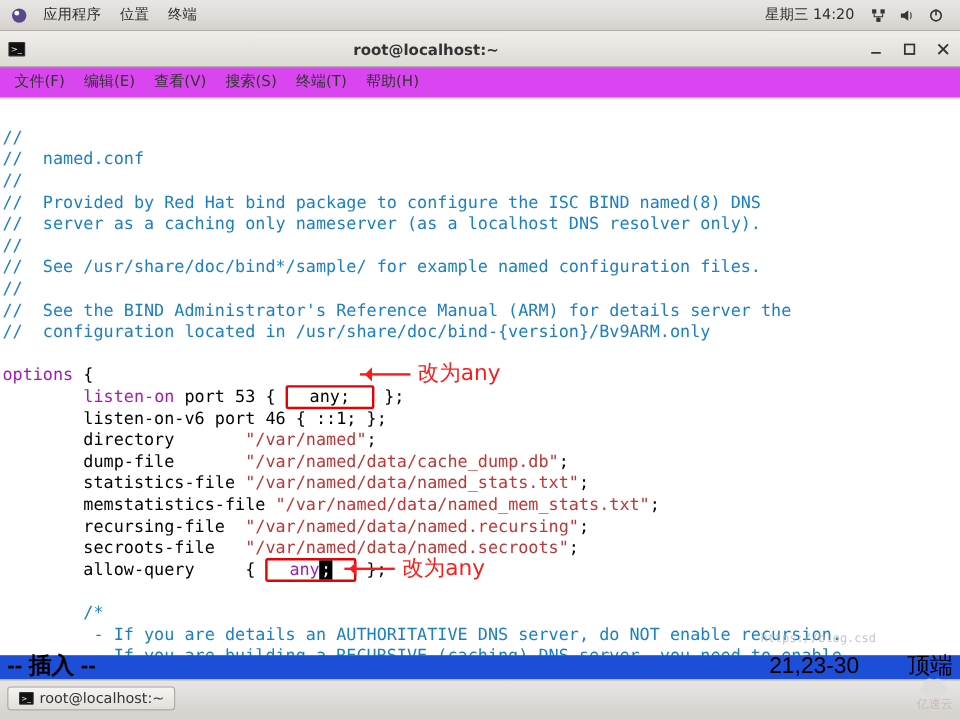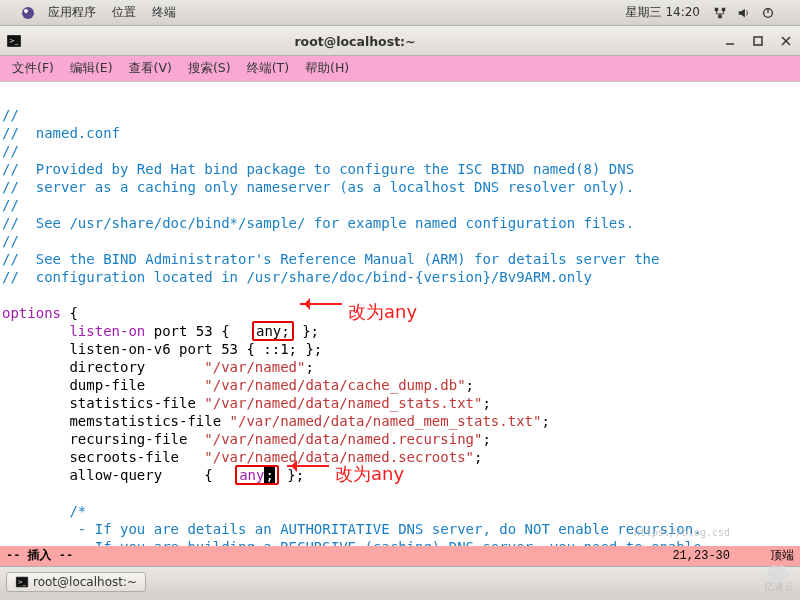--- a/index.html
+++ b/index.html
@@ -10,21 +10,21 @@
     overflow: hidden;
     position: relative;
   }
   
   .panel {
     height: 26px;
     background: linear-gradient(#e8e6e4,#d6d2ce);
     border-bottom: 1px solid #b0aca8;
     display: flex;
     align-items: center;
-    padding: 0 20px;
+    padding: 0 8px;
     font-size: 12px;
     color: #2e2e2e;
   }
   .panel .app-ico {
     width:16px;height:16px;margin-right:4px;
     display:inline-block;
   }
   .panel .spacer { flex: 1; }
   .panel .menu-item { padding: 0 8px; cursor: default; }
   .panel .tray-ico {
@@ -48,21 +48,21 @@
   .win-btns { display:flex;gap:12px; }
   .win-btn {
     width:16px;height:16px;
     display:flex;align-items:center;justify-content:center;
     font-size:11px;color:#444;
   }
 
   
   .menubar {
     height: 26px;
-    background: #f9a8d4;
+    background: #d946ef;
     border-bottom: 1px solid #c8c5c1;
     display:flex;align-items:center;
     padding: 0 4px;
     font-size: 12.5px;
     color:#333;
   }
   .menubar .mitem { padding:0 8px;cursor:default; }
 
   
   .term {
@@ -76,51 +76,50 @@
     overflow:hidden;
     white-space: pre;
     color:#000;
   }
   .c-comment { color:#1a7fc4; }
   .c-key { color:#a21caf; }
   .c-key2 { color:#a21caf; }
   .c-str { color:#c03636; }
   .highlight-red {
     border: 2px solid #e60000;
-    padding: 0 2px;
+    padding: 0 18px;
     border-radius:2px;
-    margin-left:14px;
   }
   .cursor-block {
     background:#000;color:#fff;
     padding:0 1px;
   }
   
   .anno {
     position:absolute;
     color:#ff1a1a;
     font-family:"DejaVu Sans",sans-serif;
     font-size:18px;
-    display:flex;
+    display:flex;align-items:center;
   }
   .arrow {
     width:42px;height:2px;background:#ff1a1a;position:relative;
     margin-right:6px;
   }
   .arrow::before{
     content:"";position:absolute;left:-2px;top:-5px;
     border:6px solid transparent;border-right-color:#ff1a1a;
   }
   
   .statusline {
     position:absolute;left:0;right:0;bottom:0;
     height:20px;
-    background:#fca5a5;
-    font-family:Liberation Mono, monospace;
-    font-size:12px;
+    background:#1d4ed8;
+    font-family:Liberation Sans, sans-serif;
+    font-size:19px;
     display:flex;align-items:center;
     padding:0 6px;
     color:#000;
   }
   .statusline .mode { font-weight:bold; }
   .statusline .sl-sep { flex:1; }
   
   .taskbar {
     height:30px;
     background:linear-gradient(#e8e6e4,#d6d2ce);
@@ -226,21 +225,21 @@
 <span class="c-comment">//  Provided by Red Hat bind package to configure the ISC BIND named(8) DNS</span>
 <span class="c-comment">//  server as a caching only nameserver (as a localhost DNS resolver only).</span>
 <span class="c-comment">//</span>
 <span class="c-comment">//  See /usr/share/doc/bind*/sample/ for example named configuration files.</span>
 <span class="c-comment">//</span>
 <span class="c-comment">//  See the BIND Administrator's Reference Manual (ARM) for details server the</span>
 <span class="c-comment">//  configuration located in /usr/share/doc/bind-{version}/Bv9ARM.only</span>
 
 <span class="c-key">options</span><span> {</span>
         <span class="c-key2">listen-on</span><span> port 53 { </span><span class="highlight-red">any;</span><span> };</span>
-<span>        listen-on-v6 port 53 { ::1; };</span>
+<span>        listen-on-v6 port 46 { ::1; };</span>
 <span>        directory       </span><span class="c-str">"/var/named"</span><span>;</span>
 <span>        dump-file       </span><span class="c-str">"/var/named/data/cache_dump.db"</span><span>;</span>
 <span>        statistics-file </span><span class="c-str">"/var/named/data/named_stats.txt"</span><span>;</span>
 <span>        memstatistics-file </span><span class="c-str">"/var/named/data/named_mem_stats.txt"</span><span>;</span>
 <span>        recursing-file  </span><span class="c-str">"/var/named/data/named.recursing"</span><span>;</span>
 <span>        secroots-file   </span><span class="c-str">"/var/named/data/named.secroots"</span><span>;</span>
 <span>        allow-query     { </span><span class="highlight-red"><span class="c-key2">any</span><span class="cursor-block">;</span></span><span> };</span>
 
 <span class="c-comment">        /*</span>
 <span class="c-comment">         - If you are details an AUTHORITATIVE DNS server, do NOT enable recursion.</span>

